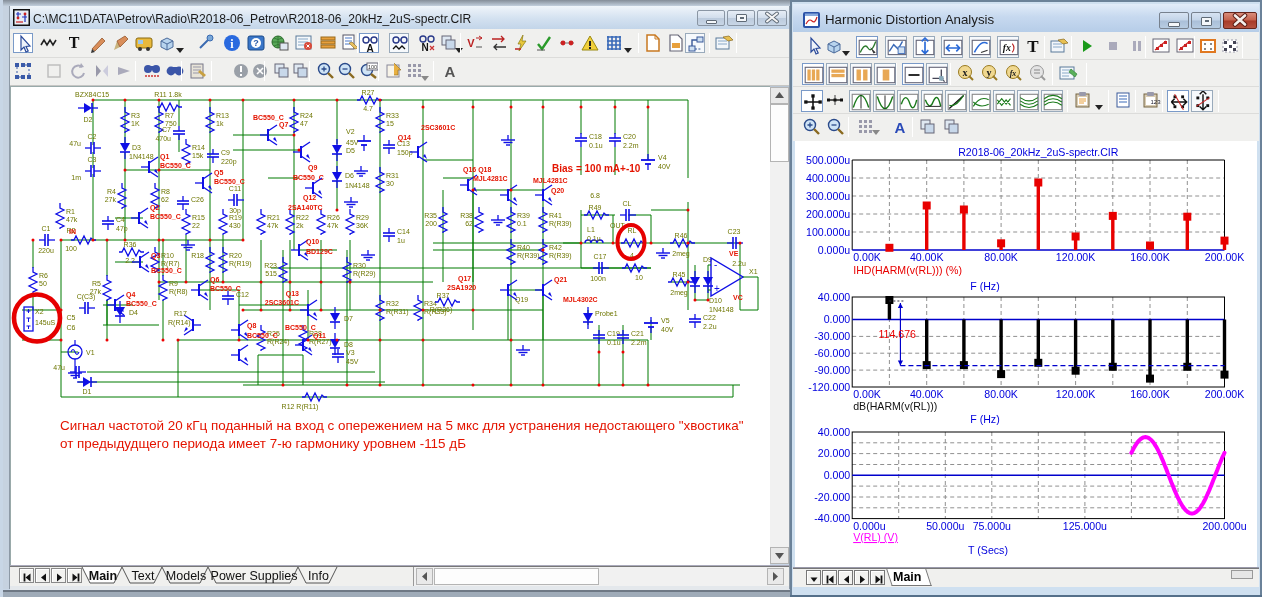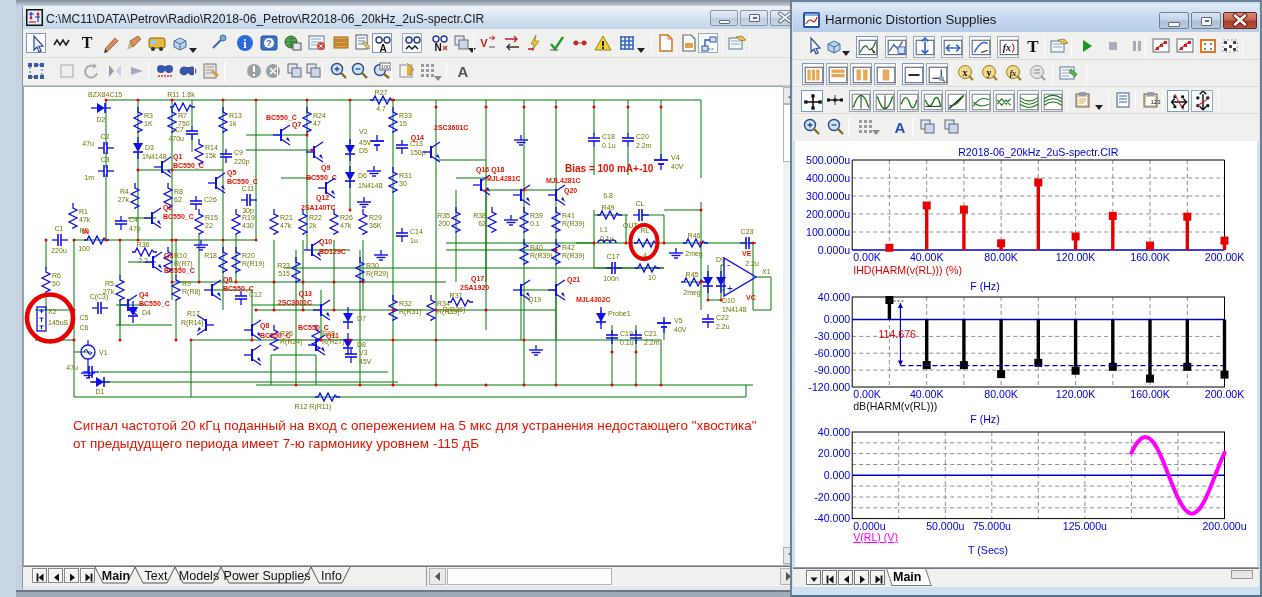--- a/index.html
+++ b/index.html
@@ -1,13 +1,13 @@
 <!DOCTYPE html>
 <html><head><meta charset="utf-8"><style>*{margin:0;padding:0;box-sizing:border-box}body{width:1262px;height:597px;overflow:hidden;font-family:"Liberation Sans",sans-serif;background:#c8d6e6;position:relative}.abs{position:absolute}</style></head><body>
-<div class="abs" style="left:16px;top:0;width:790px;height:457px;background:#b9c6d4">
+<div class="abs" style="left:3px;top:0;width:790px;height:457px;background:#b9c6d4">
     <div class="abs" style="left:0;top:0;width:790px;height:6px;background:linear-gradient(#848d98,#c2cfdd)"></div>
     <div class="abs" style="left:0;top:6px;width:7px;height:583px;background:#c6d2e0;border-right:1px solid #8d99a6"></div>
     <div class="abs" style="left:786px;top:6px;width:4px;height:583px;background:#c6d2e0;border-left:1px solid #8d99a6"></div>
     <div class="abs" style="left:7px;top:6px;width:779px;height:23px;background:linear-gradient(#f0f5fa,#d3e1f0 55%,#c3d5e9)">
       <svg class="abs" style="left:3px;top:3px" width="17" height="17" viewBox="0 0 17 17">
         <rect x="0" y="0" width="17" height="17" fill="#111"></rect>
         <rect x="1.5" y="1.5" width="14" height="14" fill="#e8eef6"></rect>
         <path d="M3,5 h5 M5,3 v6 M9,8 h5 M12,6 v7" stroke="#2233bb" stroke-width="1.2"></path>
         <circle cx="5" cy="9" r="1.4" fill="#c22"></circle>
         <circle cx="12" cy="5" r="1.4" fill="#c22"></circle>
@@ -1074,21 +1074,21 @@
   </div>
 <div class="abs" style="left:790px;top:0;width:472px;height:597px;background:#6b8299">
     <div class="abs" style="left:2px;top:2px;width:468px;height:593px;background:#cfe0f0"></div>
     <div class="abs" style="left:3px;top:4px;width:466px;height:28px;background:linear-gradient(#e2ecf9,#c7d9ef 45%,#b6cde8)">
       <svg class="abs" style="left:10px;top:8px" width="17" height="16" viewBox="0 0 17 16">
         <rect x="0" y="0" width="17" height="16" rx="2" fill="#2a52a8"></rect>
         <rect x="2" y="4" width="13" height="10" fill="#fff"></rect>
         <rect x="2" y="1.5" width="13" height="2.5" fill="#88aadd"></rect>
         <path d="M3,12 q3,-6 6,-3 q3,3 5,-4" stroke="#c22" fill="none" stroke-width="1.2"></path>
       </svg>
-      <div class="abs" style="left:32px;top:8px;font-size:13.3px;color:#1a1a1a">Harmonic Distortion Supplies</div>
+      <div class="abs" style="left:32px;top:8px;font-size:13.3px;color:#1a1a1a">Harmonic Distortion Analysis</div>
       <div class="abs" style="left:366px;top:8px;width:30px;height:17px;background:linear-gradient(#d7e3f2,#c3d4e8 48%,#aabfd8 52%,#b7cce2);border:1px solid #77818e;border-radius:2px">
         <div class="abs" style="left:8px;top:9px;width:12px;height:4.5px;background:#f4f7fa;border:1px solid #5f6a76;border-radius:1px"></div>
       </div>
       <div class="abs" style="left:398px;top:8px;width:30px;height:17px;background:linear-gradient(#d7e3f2,#c3d4e8 48%,#aabfd8 52%,#b7cce2);border:1px solid #77818e;border-radius:2px">
         <div class="abs" style="left:9px;top:3.5px;width:11px;height:9px;background:#f4f7fa;border:1px solid #5f6a76;border-radius:1px">
           <div class="abs" style="left:2.5px;top:2px;width:4px;height:2.5px;background:#5f6a76"></div>
         </div>
       </div>
       <div class="abs" style="left:430px;top:8px;width:34px;height:17px;background:linear-gradient(#d98d7b,#c4614c 48%,#a83a28 52%,#b55340);border:1px solid #66251c;border-radius:2px"><svg width="32" height="15">
           <path d="M11,2.5 L21,11.5 M21,2.5 L11,11.5" stroke="#5f2018" stroke-width="4.6" stroke-linecap="round"></path>

